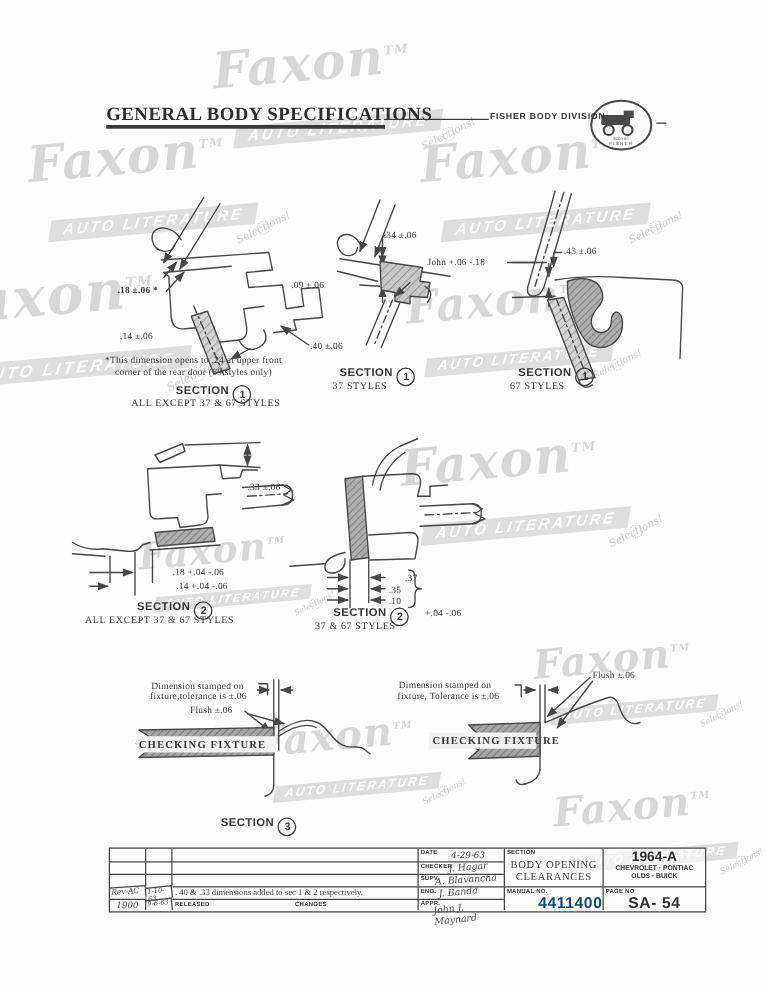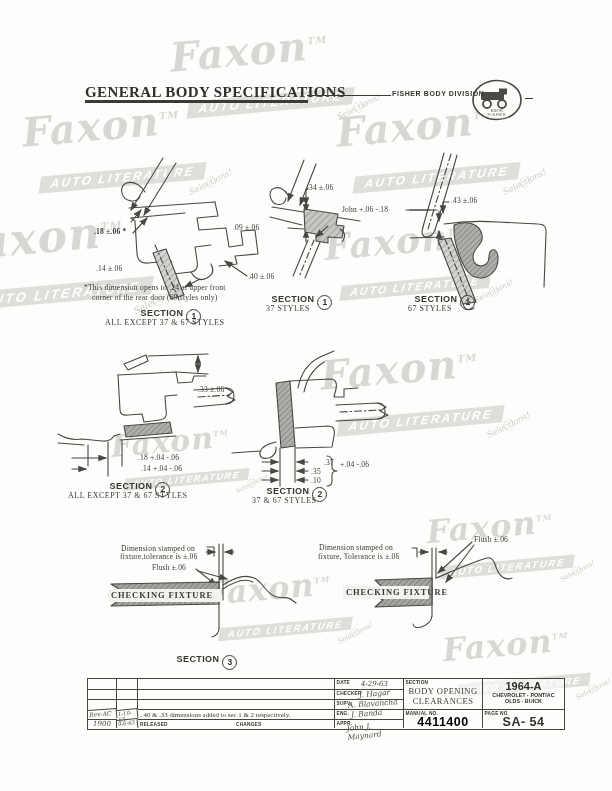--- a/index.html
+++ b/index.html
@@ -323,21 +323,21 @@
       <path d="M30,121 L46,121" marker-end="url(#m5)"></path>
       <path d="M76,121 L65,121" marker-end="url(#m5)"></path>
       <path d="M30,130 L46,130" marker-end="url(#m5)"></path>
       <path d="M76,130 L65,130" marker-end="url(#m5)"></path>
       <path d="M95,106 Q100,106 100,112 L100,117 Q100,121 105,121 Q100,121 100,125 L100,131 Q100,136 95,136"></path>
     </g>
   </svg>
   <span class="an" style="left:311px;top:458px;margin-left:13px;">.37</span>
   <span class="an" style="left:311px;top:467px;">.35</span>
   <span class="an" style="left:311px;top:476px;">.10</span>
-  <span class="an" style="left:340px;top:460px;">+.04 -.06</span>
+  <span class="an" style="left:340px;top:486px;">+.04 -.06</span>
   <div class="seclabel" style="left:252px;top:480px;width:90px;">
     <span class="secword">SECTION</span><span class="seccirc">2</span>
   </div>
   <div class="secsub" style="left:252px;top:496px;width:90px;">37 &amp; 67 STYLES</div>
 
   <svg class="draw" style="left:95px;top:540px;" width="235" height="125" viewBox="0 0 235 125">
     <defs>
       <marker id="m6" markerWidth="9" markerHeight="7" refX="7" refY="3" orient="auto-start-reverse">
           <path d="M0,0 L8,3 L0,6 Z" fill="#474744"></path>
         </marker>
@@ -449,21 +449,21 @@
     </div>
 
     <div class="col" style="left:316px;width:79px;position:absolute;">
       <div class="cell br" style="top:0;height:29.7px;">
         <span class="applbl">SECTION</span>
         <div style="text-align:center;font:8.5px 'Liberation Serif',serif;letter-spacing:.5px;margin-top:7px;">BODY OPENING</div>
         <div style="text-align:center;font:8.5px 'Liberation Serif',serif;letter-spacing:.5px;">CLEARANCES</div>
       </div>
       <div class="cell br bt" style="top:29.7px;height:19.8px;">
         <span class="applbl">MANUAL NO.</span>
-        <div style="text-align:center;font:bold 12.5px 'Liberation Sans',sans-serif;letter-spacing:.5px;margin-top:5.5px;color:#000000;">4411400</div>
+        <div style="text-align:right;font:bold 12.5px 'Liberation Sans',sans-serif;letter-spacing:.5px;margin-top:5.5px;color:#0c4a6e;">4411400</div>
       </div>
     </div>
 
     <div class="col" style="left:395px;width:81px;position:absolute;">
       <div class="cell" style="top:0;height:29.7px;">
         <div style="text-align:center;font:bold 11px 'Liberation Sans',sans-serif;margin-top:1px;color:#2f2f2c;">1964-A</div>
         <div style="text-align:center;font:bold 5.4px 'Liberation Sans',sans-serif;color:#2f2f2c;">CHEVROLET · PONTIAC</div>
         <div style="text-align:center;font:bold 5.4px 'Liberation Sans',sans-serif;color:#2f2f2c;">OLDS · BUICK</div>
       </div>
       <div class="cell bt" style="top:29.7px;height:19.8px;">

